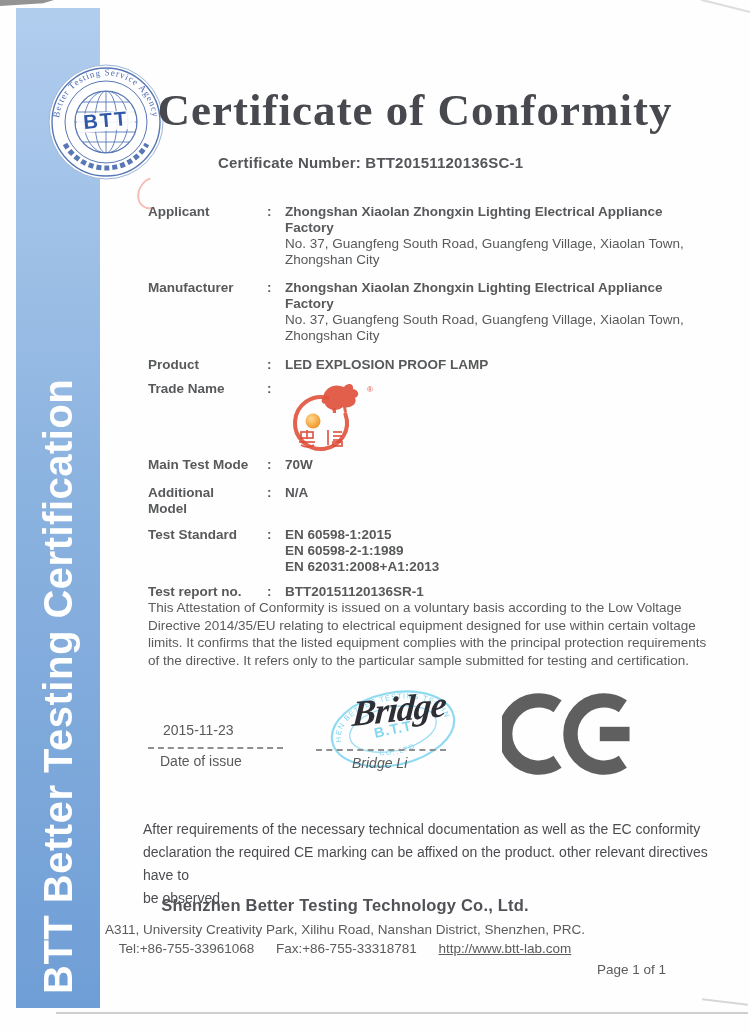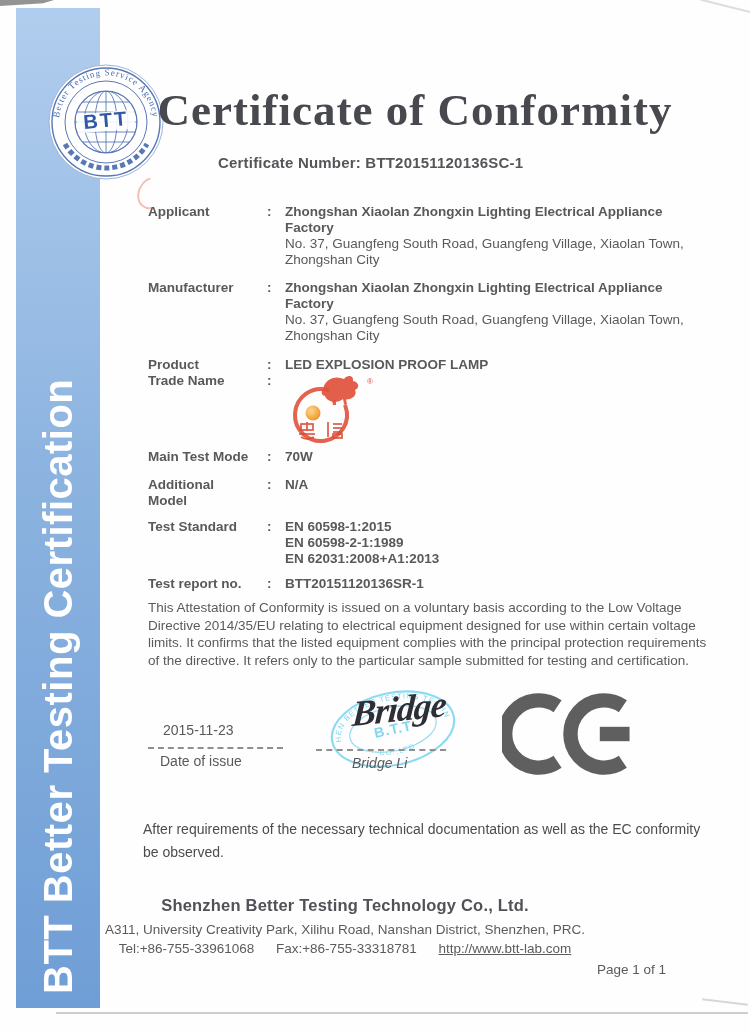--- a/index.html
+++ b/index.html
@@ -28,21 +28,21 @@
   .title{position:absolute;left:150px;top:84px;width:530px;text-align:center;
     font-family:"Liberation Serif",serif;font-weight:bold;font-size:45px;color:#47494e;letter-spacing:1px;}
   .cert-no{position:absolute;left:218px;top:154px;font-size:15px;font-weight:bold;color:#55565a;letter-spacing:.2px;}
   
   .fields{position:absolute;left:148px;top:204px;width:558px;font-size:13.5px;line-height:16px;}
   .frow{display:flex;align-items:flex-start;}
   .f-label{width:119px;font-weight:bold;flex:0 0 auto;}
   .f-colon{width:18px;font-weight:bold;flex:0 0 auto;}
   .f-value{flex:1;}
   .bold{font-weight:bold;}
-  .mb12{margin-bottom:12px}.mb13{margin-bottom:13px}.mb8{}.mb9{margin-bottom:9px}.mb10{margin-bottom:10px}.mb0{margin-bottom:0}
+  .mb12{margin-bottom:12px}.mb13{margin-bottom:13px}.mb8{margin-bottom:8px}.mb9{margin-bottom:9px}.mb10{margin-bottom:10px}.mb0{margin-bottom:0}
   .trade-logo{width:92px;height:78px;margin-top:-2px;display:block;}
   
   .attestation{position:absolute;left:148px;top:599px;width:560px;font-size:13.5px;line-height:17.5px;color:#5a5b5d;}
   .ce-note{position:absolute;left:143px;top:818px;width:596px;font-size:14px;line-height:23px;color:#4b4c4f;}
   
   .stamp{position:absolute;left:318px;top:679px;width:150px;height:100px;}
   .sig-script{position:absolute;left:352px;top:688px;font-family:"Liberation Serif",serif;
     font-style:italic;font-weight:bold;font-size:36px;color:#2e2e36;transform:rotate(-6deg) skewX(-10deg);letter-spacing:-1px;}
   .dash1{position:absolute;left:148px;top:747px;width:135px;border-top:2px dashed #8f8f8f;}
   .dash2{position:absolute;left:316px;top:749px;width:130px;border-top:2px dashed #8f8f8f;}
@@ -240,20 +240,21 @@
       <g fill="none" stroke="#5f5f5f" stroke-width="15">
         <path d="M 56 21 A 35 35 0 1 0 56 79"></path>
         <path d="M 124 21 A 35 35 0 1 0 124 79"></path>
         <path d="M 100 50 H 131"></path>
       </g>
     </svg>
   </div>
 
   <div class="ce-note">
     <div>After requirements of the necessary technical documentation as well as the EC conformity</div>
+    <div>declaration the required CE marking can be affixed on the product. other relevant directives have to</div>
     <div>be observed.</div>
   </div>
 
   <div class="footer">
     <div class="f-company">Shenzhen Better Testing Technology Co., Ltd.</div>
     <div class="f-address">A311, University Creativity Park, Xilihu Road, Nanshan District, Shenzhen, PRC.</div>
     <div class="f-contact">
       <span>Tel:+86-755-33961068</span>
       <span>Fax:+86-755-33318781</span>
       <span class="url">http://www.btt-lab.com</span>

